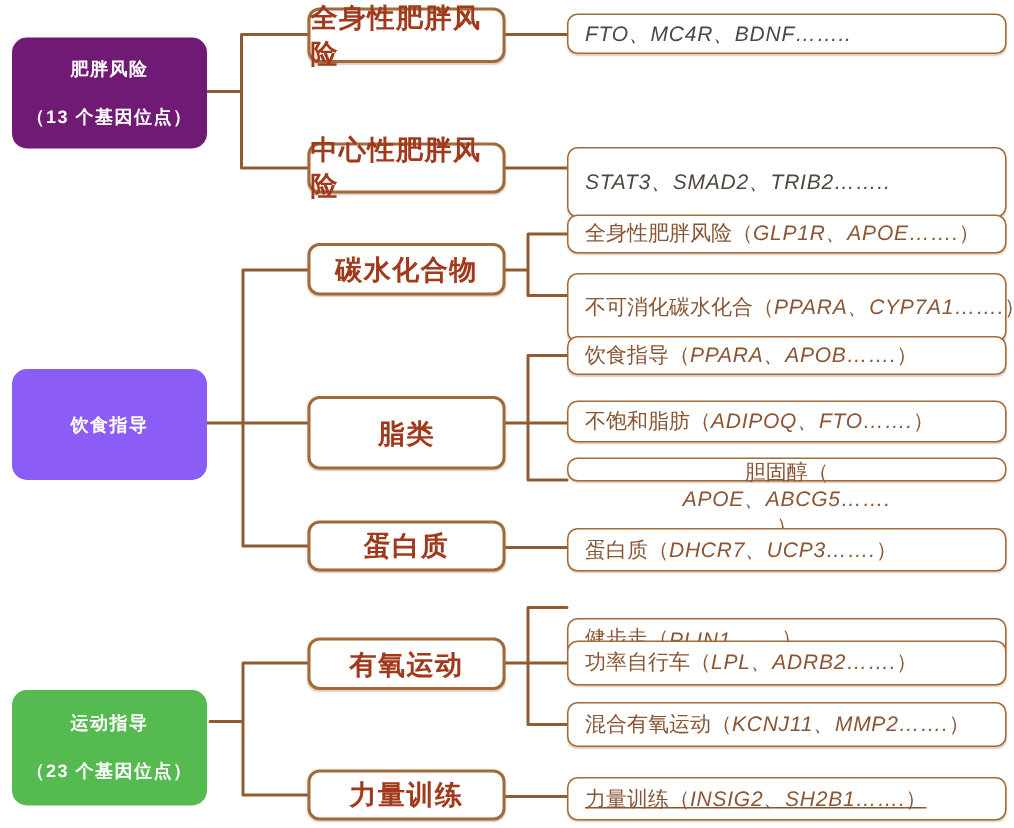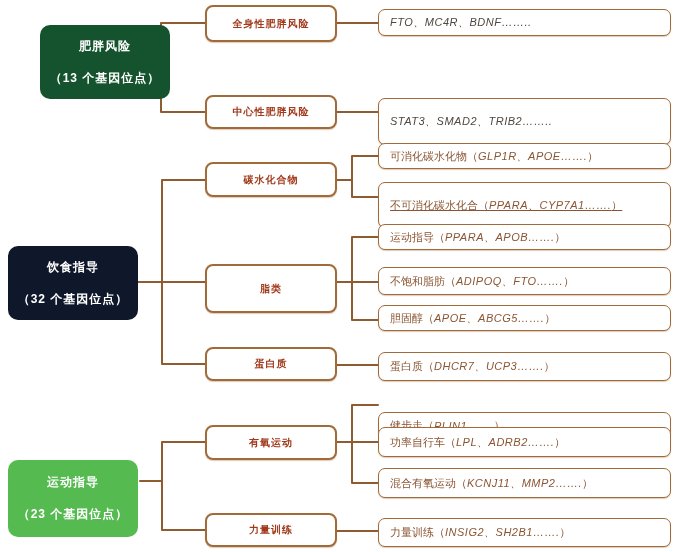--- a/index.html
+++ b/index.html
@@ -34,37 +34,37 @@
     left: 205px;
     width: 132px;
     background: #ffffff;
     border: 2px solid #A06B38;
     border-radius: 8px;
     box-sizing: border-box;
     display: flex;
     align-items: center;
     justify-content: center;
     font-weight: bold;
-    font-size: 10px;
+    font-size: 18px;
     color: #A13A1C;
     letter-spacing: 1px;
     box-shadow: 0 1px 1px rgba(160,110,70,0.35);
   }
 
   .leaf-box {
     position: absolute;
     left: 378px;
     width: 293px;
     background: #ffffff;
     border: 1.5px solid #A06B38;
     border-radius: 7px;
     box-sizing: border-box;
     display: flex;
     align-items: center;
-    font-size: 11px;
+    font-size: 14px;
     color: #8A5533;
     padding: 0 11px;
     white-space: nowrap;
     box-shadow: 0 1px 1px rgba(160,110,70,0.35);
   }
   .leaf-box .genes { font-style: italic; letter-spacing: 0.5px; }
   .leaf-box.dark-genes { color: #4F4740; }
 </style>
 </head>
 <body>
@@ -82,28 +82,27 @@
       <path d="M337 180 H352 M352 156 V197 M352 156 H378 M352 197 H378"></path>
       <path d="M337 282 H378 M352 237 V320 M352 237 H378 M352 320 H378"></path>
       <path d="M337 365 H378"></path>
 
       <path d="M140 481 H162 M162 442 V530 M162 442 H205 M162 530 H205"></path>
       <path d="M337 442 H378 M352 405 V483 M352 405 H378 M352 483 H378"></path>
       <path d="M337 531 H378"></path>
     </g>
   </svg>
 
-  <div class="root-box" style="left: 8px; top: 25px; height: 74px; background-color: #14532d; margin-left: 32px;">
+  <div class="root-box" style="left: 8px; top: 25px; height: 74px; background-color: #701a75;">
     <span>肥胖风险</span>
     <span>（13 个基因位点）</span>
   </div>
 
-  <div class="root-box" style="left: 8px; top: 246px; height: 74px; background-color: #0f172a;">
+  <div class="root-box" style="left: 8px; top: 246px; height: 74px; background-color: #8b5cf6;">
     <span>饮食指导</span>
-    <span>（32 个基因位点）</span>
   </div>
 
   <div class="root-box" style="left: 8px; top: 443px; height: 77px; background-color: rgb(85, 186, 80); margin-top: 17px;">
     <span>运动指导</span>
     <span>（23 个基因位点）</span>
   </div>
 
   <div class="branch-box" style="top:5px;   height:37px;">全身性肥胖风险</div>
   <div class="branch-box" style="top:95px;  height:34px;">中心性肥胖风险</div>
   <div class="branch-box" style="top:162px; height:35px;">碳水化合物</div>
@@ -118,44 +117,44 @@
       <span></span>
   </div>
 
   <div class="leaf-box dark-genes" style="top:98px; height:47px;">
     <span></span>
       <span class="genes">STAT3、SMAD2、TRIB2……..</span>
       <span></span>
   </div>
 
   <div class="leaf-box" style="top:143px; height:26px;">
-    <span>可消化碳水化物（ </span>
+    <span>全身性肥胖风险（ </span>
       <span class="genes">GLP1R、APOE…….</span>
       <span> ）</span>
   </div>
 
-  <div class="leaf-box" style="top:182px; height:46px;text-decoration:underline;">
+  <div class="leaf-box" style="top:182px; height:46px;">
     <span>不可消化碳水化合（ </span>
       <span class="genes">PPARA、CYP7A1…….</span>
       <span> ）</span>
   </div>
 
   <div class="leaf-box" style="top:224px; height:26px;">
-    <span>运动指导（ </span>
+    <span>饮食指导（ </span>
       <span class="genes">PPARA、APOB…….</span>
       <span> ）</span>
   </div>
 
   <div class="leaf-box" style="top:267px; height:28px;">
     <span>不饱和脂肪（ </span>
       <span class="genes">ADIPOQ、FTO…….</span>
       <span> ）</span>
   </div>
 
-  <div class="leaf-box" style="top:305px; height:26px;">
+  <div class="leaf-box" style="top:305px; height:16px;flex-direction:column;">
     <span>胆固醇（ </span>
       <span class="genes">APOE、ABCG5…….</span>
       <span> ）</span>
   </div>
 
   <div class="leaf-box" style="top:352px; height:29px;">
     <span>蛋白质（ </span>
       <span class="genes">DHCR7、UCP3…….</span>
       <span> ）</span>
   </div>
@@ -171,19 +170,19 @@
       <span class="genes">LPL、ADRB2…….</span>
       <span> ）</span>
   </div>
 
   <div class="leaf-box" style="top:468px; height:30px;">
     <span>混合有氧运动（ </span>
       <span class="genes">KCNJ11、MMP2…….</span>
       <span> ）</span>
   </div>
 
-  <div class="leaf-box" style="top:518px; height:29px;">
+  <div class="leaf-box" style="top:518px; height:29px;text-decoration:underline;">
     <span>力量训练（ </span>
       <span class="genes">INSIG2、SH2B1…….</span>
       <span> ）</span>
   </div>
 
 </div>
 
 </body></html>

